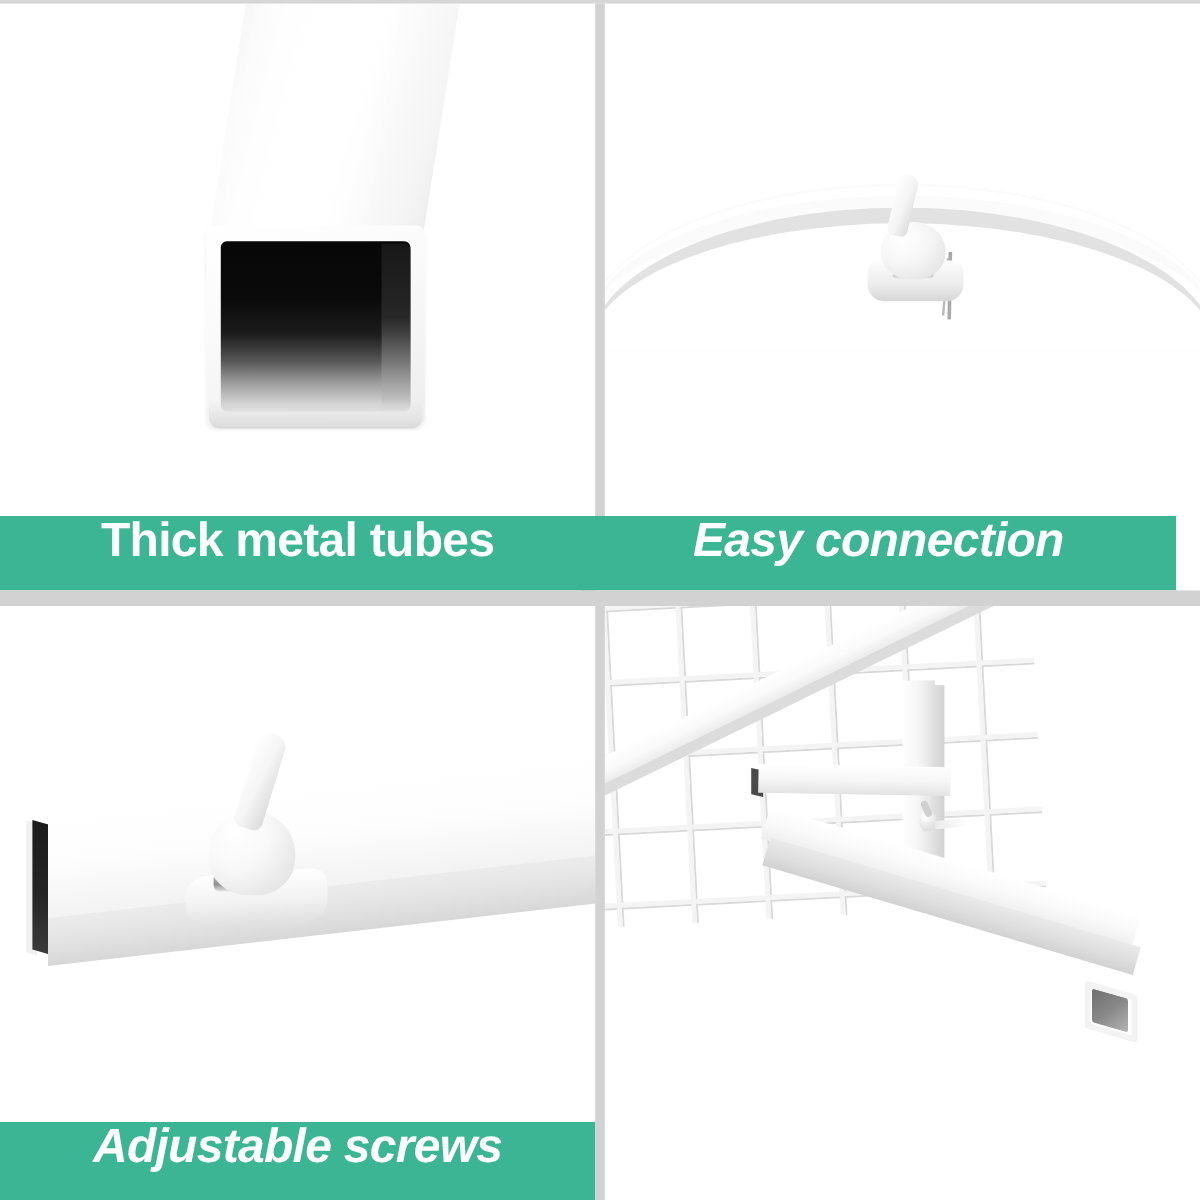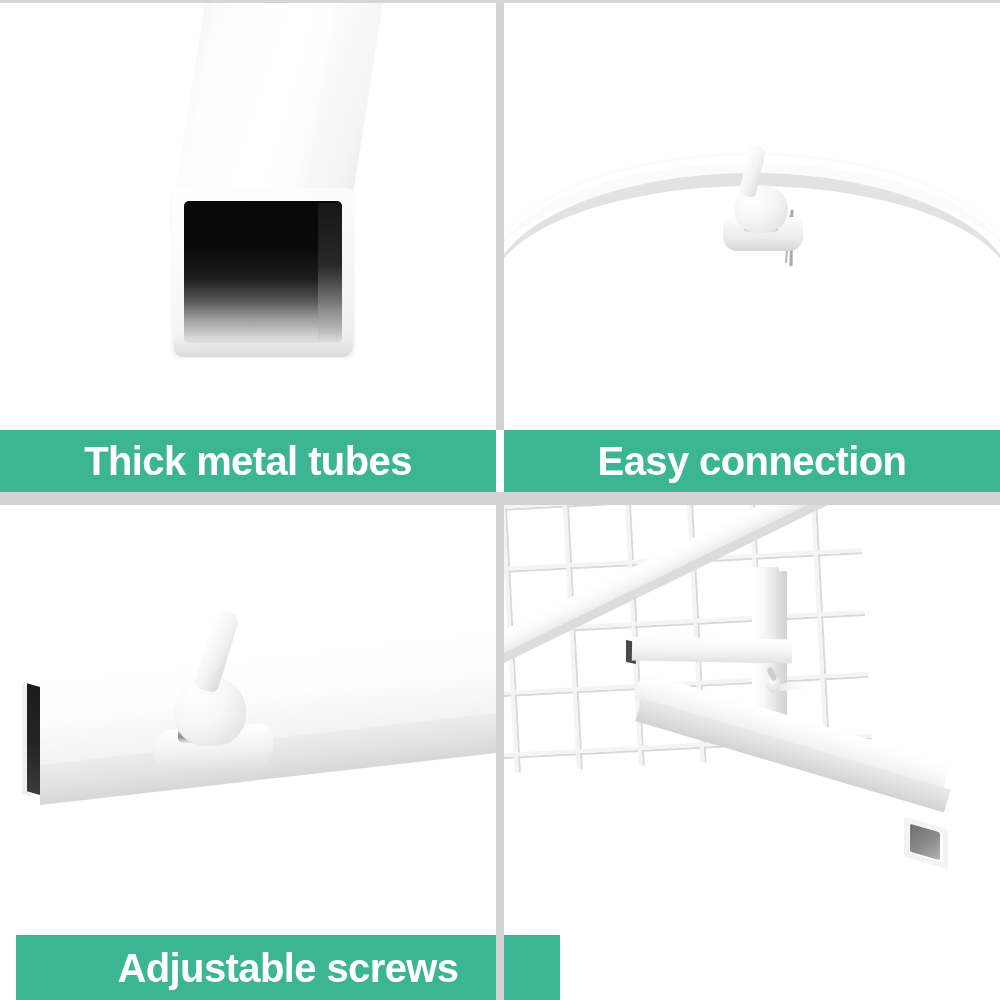--- a/index.html
+++ b/index.html
@@ -48,37 +48,37 @@
   }
   .divider-v-top    { left: 496px; top: 3px;   width: 8px;  height: 427px; }
   .divider-v-bottom { left: 496px; top: 492px; width: 8px;  height: 508px; }
   .divider-h        { left: 0;     top: 492px; width: 1000px; height: 13px; }
 
   
   .caption-bar {
     position: absolute;
     background: #3bb594;
     display: flex;
-    align-items: center;
+    align-items: flex-start;
     justify-content: center;
     z-index: 25;
   }
   .caption-bar .caption-text {
     color: #ffffff;
     font-family: "Liberation Sans", sans-serif;
     font-weight: bold;
     font-size: 40px;
     letter-spacing: -0.6px;
     line-height: 1;
     white-space: nowrap;
     text-align: center;
   }
   .cap-tl { left: 0;     top: 430px; width: 496px; height: 62px; }
-  .cap-tr { left: 504px; top: 430px; width: 496px; height: 62px; }
-  .cap-bl { left: 16px;     top: 935px; width: 544px; height: 65px; }
+  .cap-tr { left: 484px; top: 430px; width: 496px; height: 62px; font-style: italic; }
+  .cap-bl { left: 0;     top: 935px; width: 496px; height: 65px; font-style: italic; }
   .cap-br { left: 504px; top: 935px; width: 496px; height: 65px; }
 
   
   .tube-wrap { position: absolute; left: 0; top: 0; width: 496px; height: 427px; }
 
   
   .tube-shaft {
     position: absolute;
     left: 168px; top: -120px;
     width: 176px; height: 360px;

